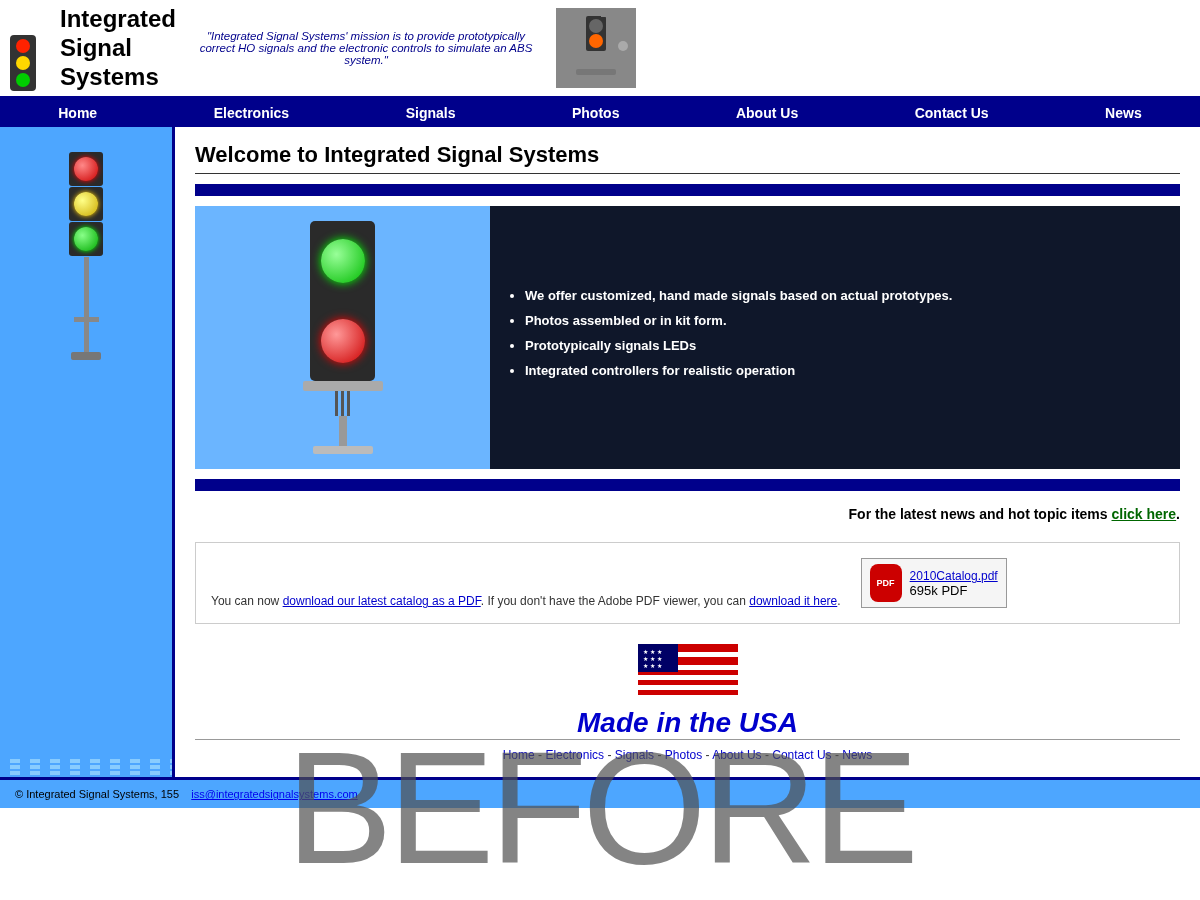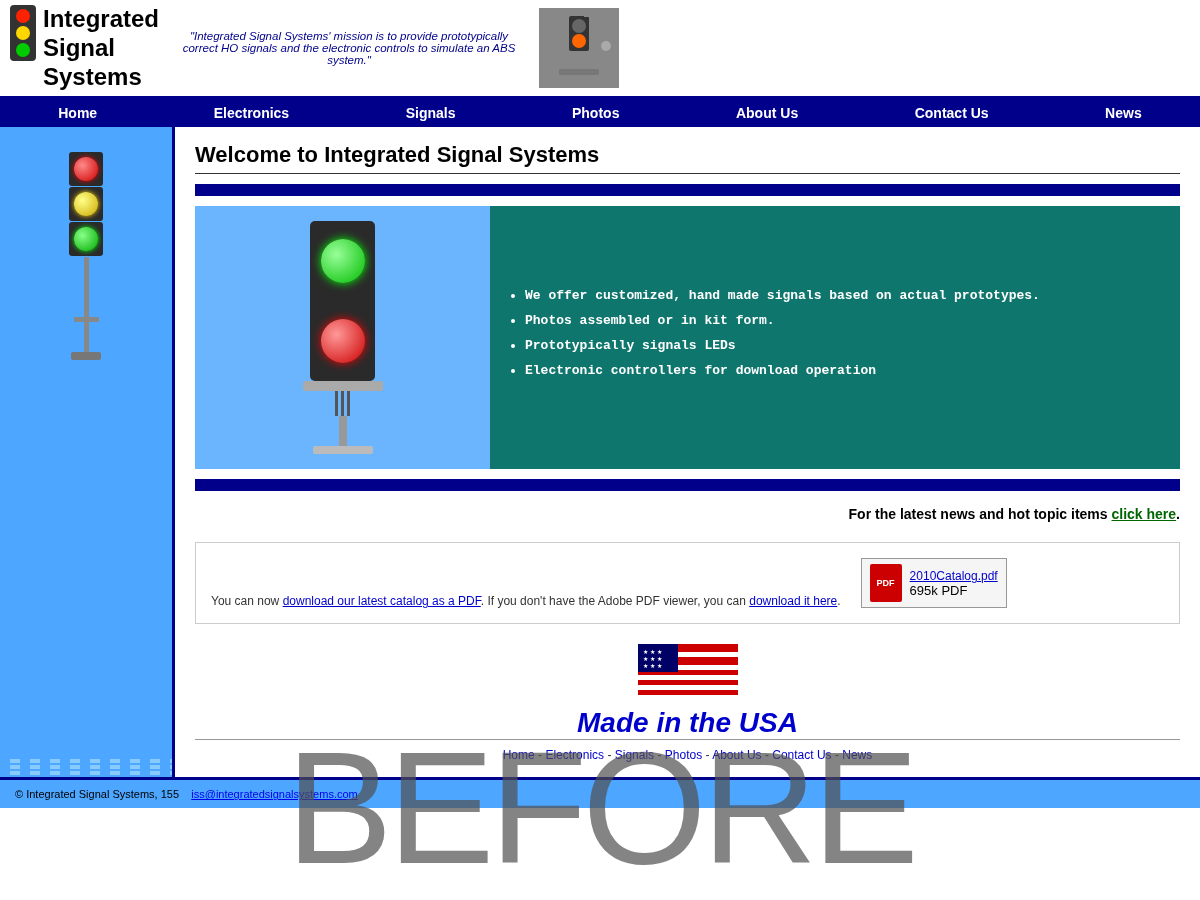--- a/index.html
+++ b/index.html
@@ -1,20 +1,20 @@
 <!DOCTYPE html>
 <html><head>
   <meta charset="utf-8">
   <style>
     * { margin: 0; padding: 0; box-sizing: border-box; }
     body { font-family: Arial, sans-serif; font-size: 13px; background: #fff; width: 1200px; }
 
     
     #header { display: flex; align-items: center; background: #fff; padding: 5px 10px; border-bottom: 3px solid #00008B; }
-    #logo-area { display: flex; align-items: flex-start; gap: 7px; }
+    #logo-area { display: flex; align-items: flex-end; gap: 24px; }
     #logo-traffic-light { display: flex; flex-direction: column; gap: 3px; background: #333; padding: 4px 6px; border-radius: 4px; }
     .traffic-circle { width: 14px; height: 14px; border-radius: 50%; }
     .red-light { background: #FF2200; }
     .yellow-light { background: #FFD700; }
     .green-light { background: #00CC00; }
     #logo-text { font-size: 22px; font-weight: bold; color: #000; line-height: 1.2; }
     #tagline { flex: 1; text-align: center; font-style: italic; font-size: 12px; color: #00008B; padding: 0 20px; }
     #header-signal-img { width: 70px; height: 70px; background: #888; display: flex; align-items: center; justify-content: center; overflow: hidden; }
 
     
@@ -28,21 +28,21 @@
     #sidebar { width: 175px; min-width: 175px; background: #4DA6FF; border-right: 3px solid #00008B; min-height: 600px; position: relative; display: flex; flex-direction: column; align-items: center; padding-top: 10px; }
 
     
     #content { flex: 1; padding: 15px 20px; background: #fff; }
     #page-title { font-size: 22px; font-weight: bold; color: #000; border-bottom: 1px solid #333; padding-bottom: 5px; margin-bottom: 10px; }
 
     
     .blue-bar { background: #00008B; height: 12px; margin: 10px 0; }
 
     
-    #product-section { display: flex; background: #0f766e; min-height: 230px; font-family: Liberation Mono, monospace; }
+    #product-section { display: flex; background: #0f172a; min-height: 230px; }
     #product-image-area { width: 295px; background: #6BB5FF; display: flex; align-items: center; justify-content: center; padding: 15px; }
     
     .model-signal { display: flex; flex-direction: column; align-items: center; }
     .model-head-top { background: #2a2a2a; width: 65px; height: 80px; border-radius: 5px 5px 0 0; display: flex; flex-direction: column; align-items: center; justify-content: space-evenly; padding: 8px 0; }
     .model-head-bottom { background: #2a2a2a; width: 65px; height: 80px; border-radius: 0 0 5px 5px; display: flex; flex-direction: column; align-items: center; justify-content: space-evenly; padding: 8px 0; }
     .model-lens { width: 44px; height: 44px; border-radius: 50%; }
     .model-lens.green { background: radial-gradient(circle at 35% 35%, #99FF99, #00BB00); box-shadow: 0 0 10px #00FF00; }
     .model-lens.red { background: radial-gradient(circle at 35% 35%, #FF9999, #CC0000); box-shadow: 0 0 10px #FF0000; }
     .model-base-plate { background: #aaa; width: 80px; height: 10px; border-radius: 2px; }
     .model-pole { background: #999; width: 8px; height: 30px; }
@@ -56,21 +56,21 @@
 
     
     #news-section { margin-top: 15px; font-size: 14px; text-align: right; }
     #news-section a { color: #006600; font-weight: bold; }
 
     
     #catalog-section { margin-top: 20px; border: 1px solid #ccc; padding: 15px; display: flex; align-items: flex-end; gap: 20px; }
     #catalog-text { font-size: 12px; color: #333; }
     #catalog-text a { color: #0000CC; }
     #catalog-pdf { border: 1px solid #999; padding: 5px 8px; display: flex; align-items: center; gap: 8px; background: #f5f5f5; }
-    #pdf-icon { width: 32px; height: 38px; background: #cc0000; display: flex; align-items: center; justify-content: center; color: #fff; font-size: 9px; font-weight: bold; border-radius: 2px; position: relative; }
+    #pdf-icon { width: 32px; height: 38px; background: #cc0000; display: flex; align-items: center; justify-content: center; color: #fff; font-size: 9px; font-weight: bold; border-radius: 8px; position: relative; }
     #catalog-pdf a { color: #0000CC; font-size: 12px; }
 
     
     #made-in-usa { text-align: center; margin-top: 20px; }
     #made-in-usa-text { font-size: 18px; color: #0000CC; font-style: italic; font-weight: bold; }
 
     
     #footer-nav { border-top: 1px solid #999; padding-top: 8px; text-align: center; font-size: 12px; }
     #footer-nav a { color: #0000CC; text-decoration: none; }
     #footer-nav span { color: #333; }
@@ -185,21 +185,21 @@
           </div>
           <div class="model-pole"></div>
           <div class="model-foot"></div>
         </div>
       </div>
       <div id="product-features">
         <ul>
           <li>We offer customized, hand made signals based on actual prototypes.</li>
           <li>Photos assembled or in kit form.</li>
           <li>Prototypically signals LEDs</li>
-          <li>Electronic controllers for download operation</li>
+          <li>Integrated controllers for realistic operation</li>
         </ul>
       </div>
     </div>
 
     <div class="blue-bar"></div>
 
     <div id="news-section">
       <p>
         <strong><span>For the latest news and hot topic items </span><a href="#">click here</a>.</strong>
       </p>

